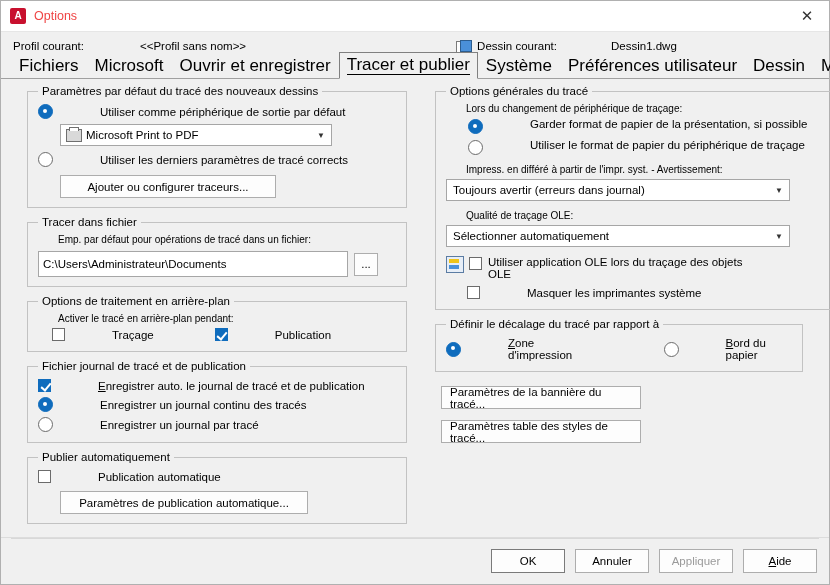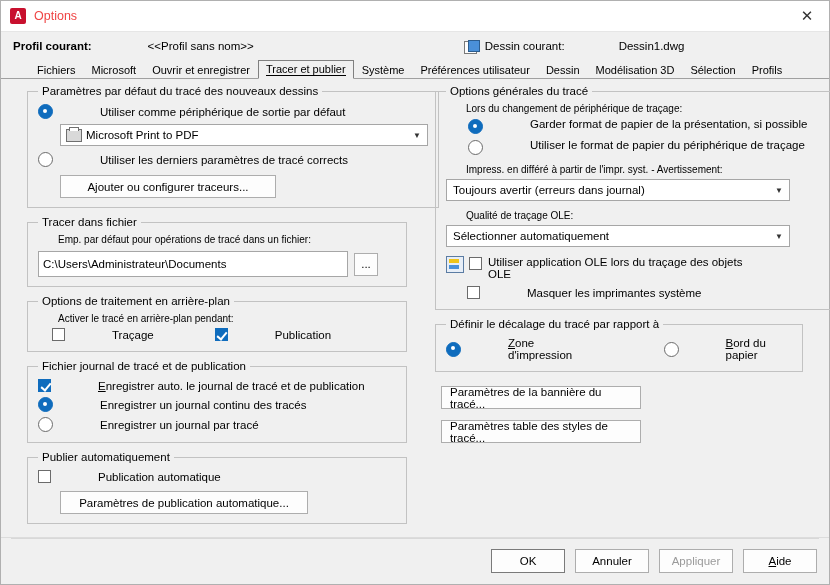--- a/index.html
+++ b/index.html
@@ -62,21 +62,21 @@
   
   .profile-row {
     height: 24px;
     display: flex;
     align-items: center;
     padding: 0 12px;
     font-size: 11.5px;
     flex: none;
     margin-top: 2px;
   }
-  .profile-label { color: #000; font-weight: bold; }
+  .profile-label { color: #000; }
   .profile-value {
     margin-left: 56px;
   }
   .dwg-icon {
     width: 15px; height: 13px;
     margin-right: 6px;
     position: relative;
     display: inline-block;
   }
   .dwg-icon .sheet {
@@ -95,24 +95,24 @@
     display: flex;
     align-items: center;
     margin-left: 210px;
   }
   .drawing-value { margin-left: 54px; }
 
   
   .tabs {
     display: flex;
     align-items: flex-end;
-    padding: 0 28px;
+    padding: 0 10px;
     height: 20px;
     flex: none;
-    font-size: 11px;
+    font-size: 17px;
     border-bottom: 1px solid #a0a0a0;
     margin-bottom: 0;
   }
   .tab {
     padding: 2px 7px 3px 7px;
     border: 1px solid transparent;
     border-bottom: none;
     white-space: nowrap;
     color: #000;
     position: relative;
@@ -376,21 +376,21 @@
     <div class="col-left">
 
       <fieldset class="group">
         <legend>Paramètres par défaut du tracé des nouveaux dessins</legend>
 
         <div class="row tight">
           <span class="radio checked"></span>
           <label class="lbl">Utiliser comme périphérique de sortie par défaut</label>
         </div>
 
-        <div class="combo indent-24" style="width:368px; margin-top:5px; margin-bottom:6px;">
+        <div class="combo indent-24" style="width:272px; margin-top:5px; margin-bottom:6px;">
           <span class="printer-icon"></span>
           <span class="combo-text" style="padding-left:0">Microsoft Print to PDF</span>
           <span class="arrow">▼</span>
         </div>
 
         <div class="row tight">
           <span class="radio"></span>
           <label class="lbl">Utiliser les derniers paramètres de tracé corrects</label>
         </div>
 

